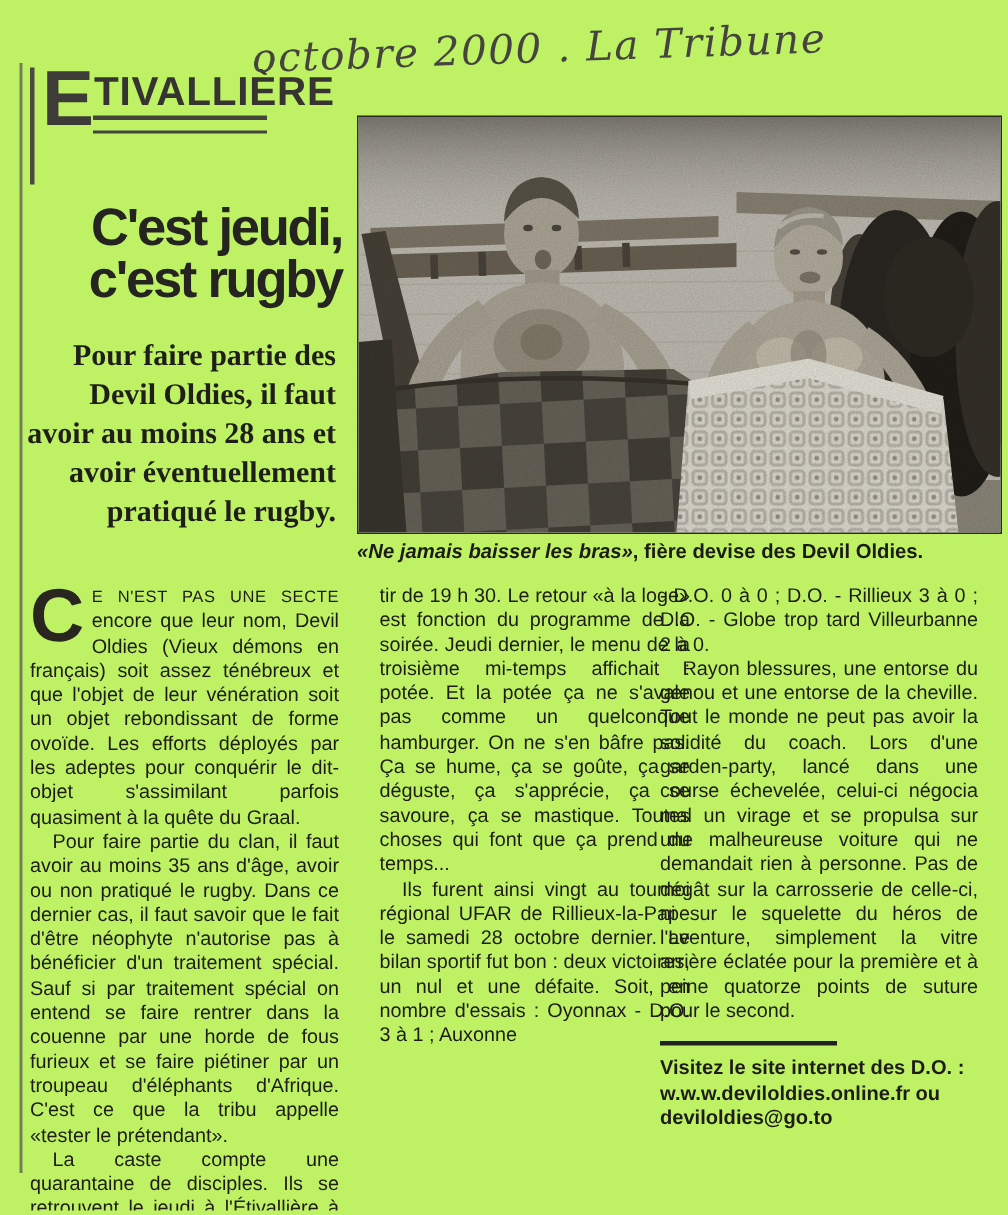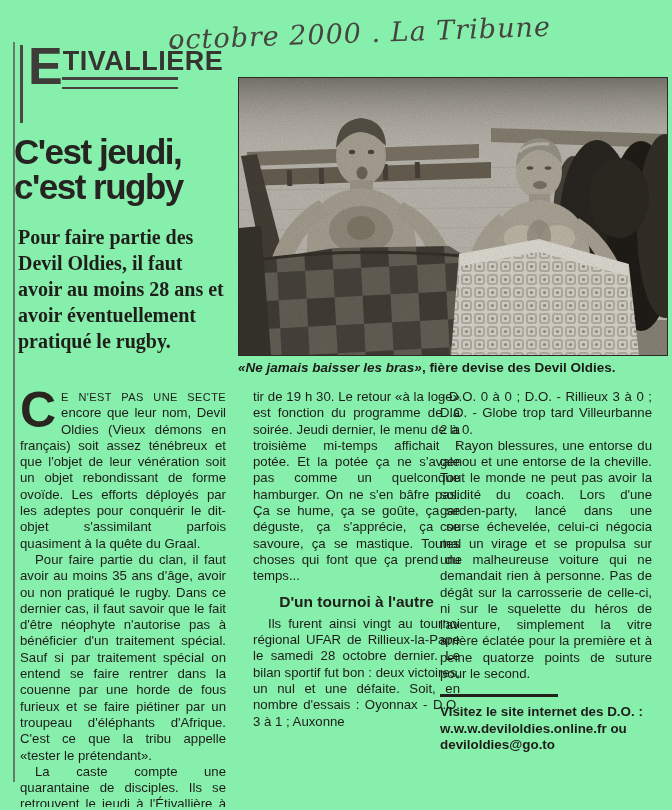--- a/index.html
+++ b/index.html
@@ -1,31 +1,31 @@
 <!DOCTYPE html>
 <html><head>
 <meta charset="utf-8">
 <style>
   html,body{margin:0;padding:0;}
   body{width:672px;height:810px;background:#e9e7e1;font-family:"Liberation Sans",sans-serif;}
-  .page{position:relative;width:672px;height:810px;background:#86efac;overflow:hidden;color:#211f1c;}
+  .page{position:relative;width:672px;height:810px;background:#bef264;overflow:hidden;color:#211f1c;}
 
   
   .rule-v{position:absolute;left:13px;top:42px;width:2px;height:740px;background:#5a5852;opacity:.75;}
   .logo-pole{position:absolute;left:20px;top:45px;width:3px;height:78px;background:#4a4843;}
 
   
   .section-logo{position:absolute;left:28px;top:44px;white-space:nowrap;}
   .logo-initial{display:inline-block;font-weight:900;font-size:52px;line-height:.85;color:#3e3c38;vertical-align:top;letter-spacing:-2px;}
   .logo-rest{display:inline-block;font-weight:900;font-size:27px;line-height:1;color:#363430;letter-spacing:.5px;margin-left:2px;margin-top:4px;vertical-align:top;border-bottom:none;}
   .logo-underline{position:absolute;left:62px;top:77px;width:116px;height:7px;border-top:3px solid #45433e;border-bottom:2px solid #45433e;}
   .handwriting{position:absolute;left:168px;top:18px;width:350px;font-family:"DejaVu Serif",serif;font-style:italic;font-size:27px;color:#46443f;transform:rotate(-2deg);letter-spacing:1px;white-space:nowrap;}
 
   
-  .headline-block{position:absolute;left:14px;top:134px;width:214px;text-align:left;}
+  .headline-block{position:absolute;left:14px;top:134px;width:214px;text-align:right;}
   .headline{margin:0;font-size:35px;line-height:1.0;font-weight:900;letter-spacing:-1.5px;color:#262420;}
   .standfirst{margin:20px 4px 0 4px;font-family:"Liberation Serif",serif;font-weight:bold;font-size:20px;line-height:1.3;color:#201e1a;}
 
   
   .photo{position:absolute;left:238px;top:77px;width:428px;height:277px;border:1px solid #2b2a26;background:#c9c5bb;overflow:hidden;}
   .photo svg{display:block;}
   .caption{position:absolute;left:238px;top:360px;width:430px;text-align:left;font-size:13.5px;font-weight:bold;color:#1d1b18;}
   .caption .q{font-style:italic;}
 
   
@@ -164,21 +164,20 @@
   </div>
 
   <div class="col col1">
     <p><span class="dropcap">C</span><span class="smallcaps">E N'EST PAS UNE SECTE</span><span> encore que leur nom, Devil Oldies (Vieux démons en français) soit assez ténébreux et que l'objet de leur vénération soit un objet rebondissant de forme ovoïde. Les efforts déployés par les adeptes pour conquérir le dit-objet s'assimilant parfois quasiment à la quête du Graal.</span></p>
     <p class="indent">Pour faire partie du clan, il faut avoir au moins 35 ans d'âge, avoir ou non pratiqué le rugby. Dans ce dernier cas, il faut savoir que le fait d'être néophyte n'autorise pas à bénéficier d'un traitement spécial. Sauf si par traitement spécial on entend se faire rentrer dans la couenne par une horde de fous furieux et se faire piétiner par un troupeau d'éléphants d'Afrique. C'est ce que la tribu appelle «tester le prétendant».</p>
     <p class="indent">La caste compte une quarantaine de disciples. Ils se retrouvent le jeudi à l'Étivallière à par-</p>
   </div>
 
   <div class="col col2">
     <p>tir de 19 h 30. Le retour «à la loge» est fonction du programme de la soirée. Jeudi dernier, le menu de la troisième mi-temps affichait : potée. Et la potée ça ne s'avale pas comme un quelconque hamburger. On ne s'en bâfre pas. Ça se hume, ça se goûte, ça se déguste, ça s'apprécie, ça se savoure, ça se mastique. Toutes choses qui font que ça prend du temps...</p>
-    <h2 class="crosshead">D'un tournoi à l'autre</h2>
     <p class="indent">Ils furent ainsi vingt au tournoi régional UFAR de Rillieux-la-Pape le samedi 28 octobre dernier. Le bilan sportif fut bon : deux victoires, un nul et une défaite. Soit, en nombre d'essais : Oyonnax - D.O. 3 à 1 ; Auxonne</p>
   </div>
 
   <div class="col col3">
     <p>- D.O. 0 à 0 ; D.O. - Rillieux 3 à 0 ; D.O. - Globe trop tard Villeurbanne 2 à 0.</p>
     <p class="indent">Rayon blessures, une entorse du genou et une entorse de la cheville. Tout le monde ne peut pas avoir la solidité du coach. Lors d'une garden-party, lancé dans une course échevelée, celui-ci négocia mal un virage et se propulsa sur une malheureuse voiture qui ne demandait rien à personne. Pas de dégât sur la carrosserie de celle-ci, ni sur le squelette du héros de l'aventure, simplement la vitre arrière éclatée pour la première et à peine quatorze points de suture pour le second.</p>
     <div class="footer-rule"></div>
     <div class="footer-note">Visitez le site internet des D.O. : w.w.w.deviloldies.online.fr ou deviloldies@go.to</div>
   </div>
 

